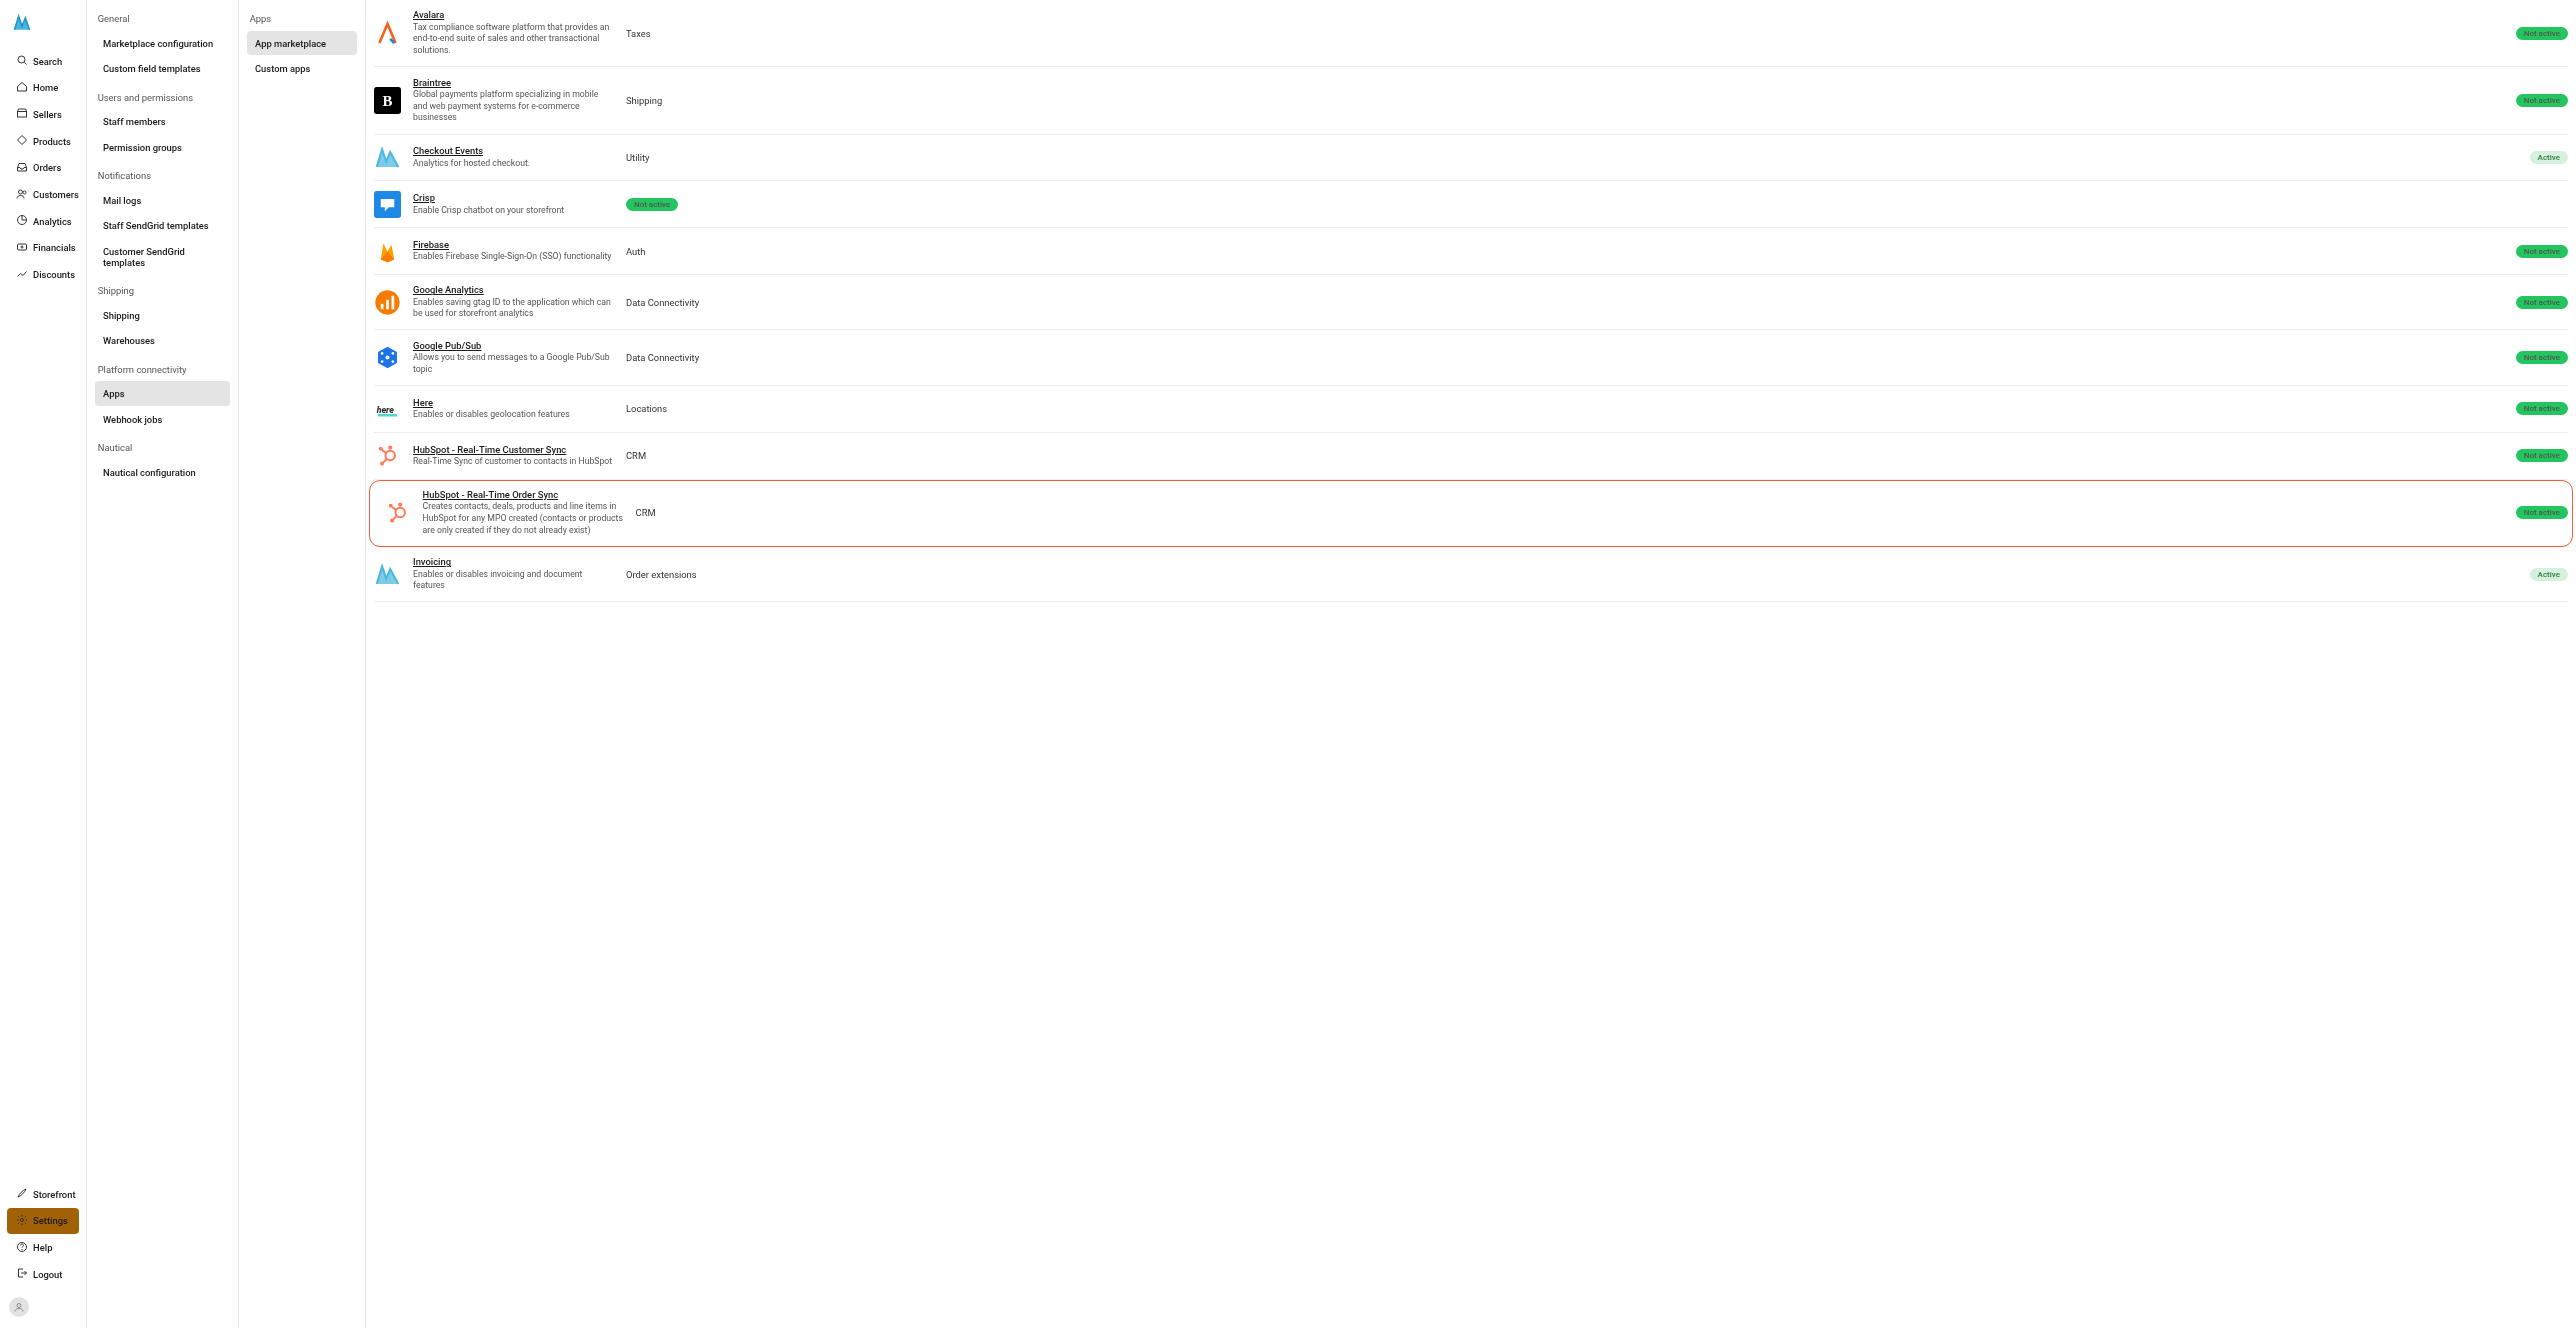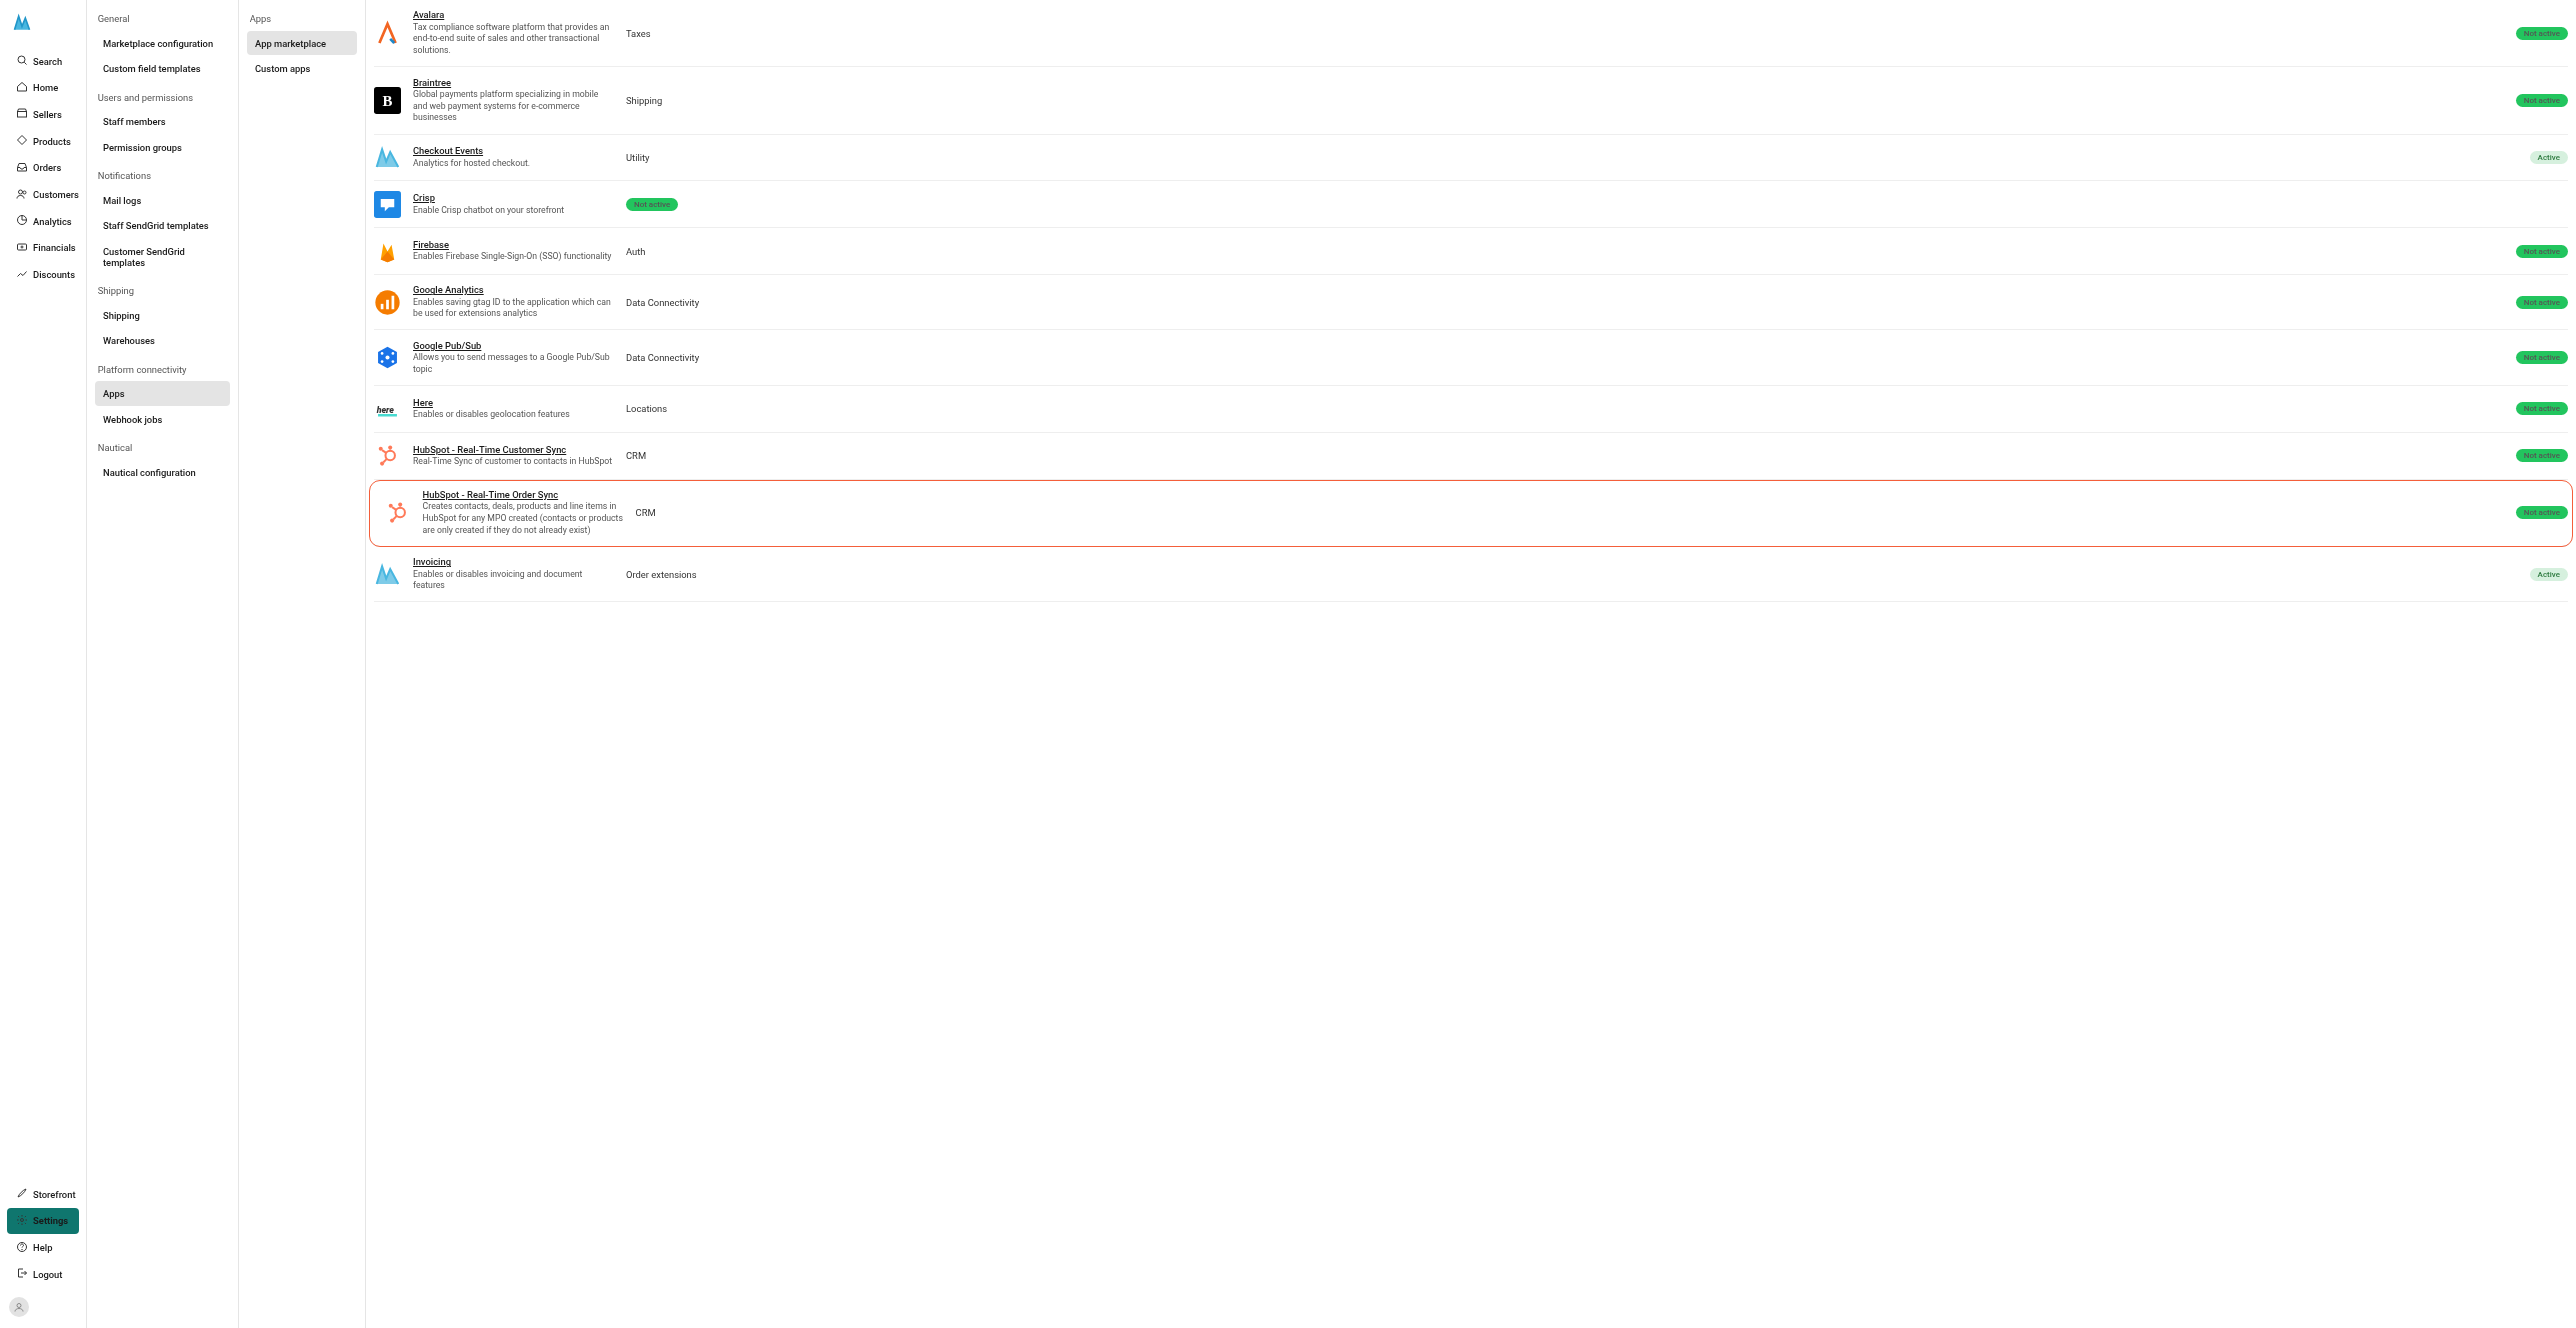--- a/index.html
+++ b/index.html
@@ -30,21 +30,21 @@
   .nav-item {
     display: flex;
     align-items: center;
     gap: 5px;
     padding: 6px 9.4px;
     margin: 0.7px 6.7px;
     cursor: pointer;
     border-radius: 4px;
     font-weight: 500;
   }
-  .nav-item.active { background: #0f766e; font-weight: bold; }
+  .nav-item.active { background: #a16207; }
   .nav-item svg { width: 12px; height: 12px; flex-shrink: 0; stroke: #333; }
   .nav-bottom { margin-top: auto; }
   .avatar-wrap { padding: 9.4px 9.4px 2.7px 9.4px; }
   .avatar {
     width: 20px; height: 20px; border-radius: 50%;
     background: #e2e2e2; display:flex; align-items:center; justify-content:center;
   }
   .avatar svg { width:12px; height:12px; }
 
   
@@ -350,21 +350,21 @@
         <div class="app-icon">
           <svg viewBox="0 0 40 40">
             <circle cx="20" cy="20" r="18" fill="#f57c00"></circle>
             <rect x="10" y="22" width="4" height="8" fill="#fff"></rect>
             <rect x="18" y="16" width="4" height="14" fill="#fff"></rect>
             <rect x="26" y="10" width="4" height="20" fill="#fff"></rect>
           </svg>
         </div>
         <div class="app-info">
           <div class="app-name">Google Analytics</div>
-          <div class="app-desc">Enables saving gtag ID to the application which can be used for extensions analytics</div>
+          <div class="app-desc">Enables saving gtag ID to the application which can be used for storefront analytics</div>
         </div>
         <div class="app-cat">Data Connectivity</div>
         <div class="status-badge inactive">Not active</div>
       </div>
       <div class="app-row">
         <div class="app-icon">
           <svg viewBox="0 0 40 40">
             <polygon points="20,4 34,12 34,28 20,36 6,28 6,12" fill="#1a73e8"></polygon>
             <circle cx="20" cy="20" r="3" fill="#fff"></circle>
             <circle cx="12" cy="14" r="2" fill="#fff"></circle>

